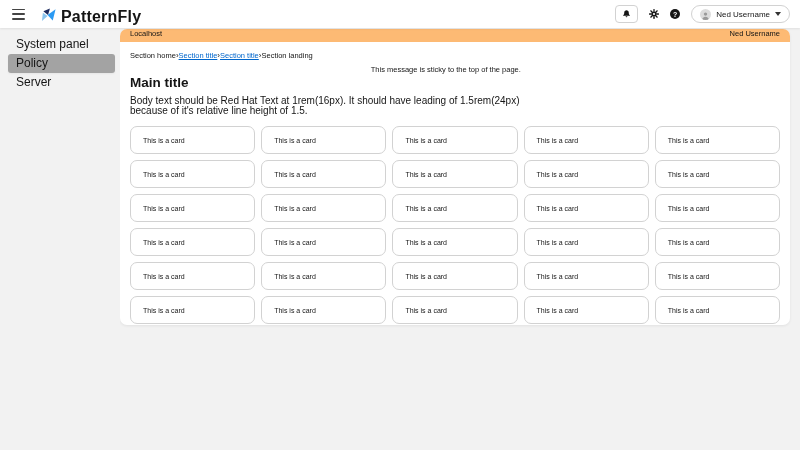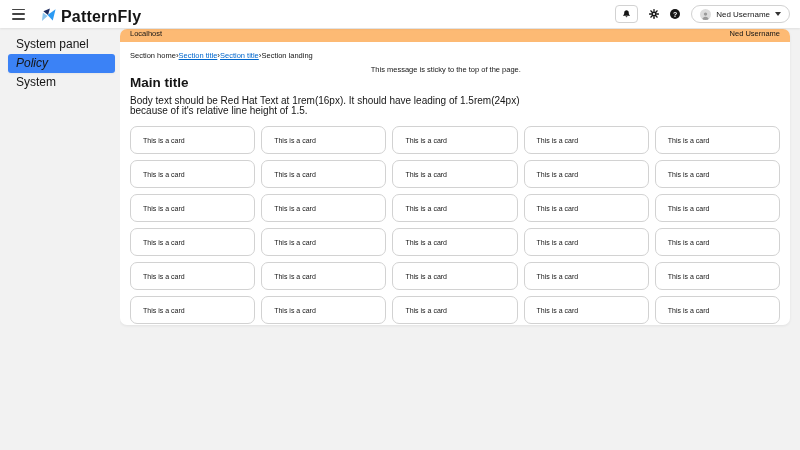--- a/index.html
+++ b/index.html
@@ -30,21 +30,21 @@
   .icon-btn.bordered { border:1px solid #d2d2d2; border-radius:4px; background:#fff; width:23px; height:18px; }
   .help-circle { width:10px; height:10px; border-radius:50%; background:#151515; color:#fff; font-size:7px; font-weight:bold; display:flex; align-items:center; justify-content:center; line-height:1; }
   .user-btn { border:1px solid #d2d2d2; border-radius:10px; background:#fff; height:18px; display:flex; align-items:center; gap:5px; padding:0 8px; cursor:pointer; }
   .avatar { width:11px; height:11px; border-radius:50%; background:#dcdcdc; overflow:hidden; display:flex; align-items:flex-end; justify-content:center; }
   .user-name { font-size:8px; color:#151515; white-space:nowrap; }
   .caret { width:0; height:0; border-left:3px solid transparent; border-right:3px solid transparent; border-top:4px solid #333; }
 
   
   .sidebar { position:absolute; top:28px; left:0; width:120px; bottom:0; background:#f2f2f2; padding-top:7px; z-index:2; }
   .nav-item { height:19px; line-height:19px; padding-left:16px; font-size:12px; color:#151515; cursor:pointer; white-space:nowrap; }
-  .nav-item.selected { background:#3b82f6; border-radius:3px; margin:0 5px 0 8px; padding-left:8px; box-shadow:0 1px 2px rgba(0,0,0,.05);font-style:italic; }
+  .nav-item.selected { background:#a3a3a3; border-radius:3px; margin:0 5px 0 8px; padding-left:8px; box-shadow:0 1px 2px rgba(0,0,0,.05); }
 
   
   .panel { position:absolute; left:120px; top:29px; width:670px; height:296px; background:#ffffff; border-radius:7px; box-shadow:0 1px 3px rgba(0,0,0,.07); z-index:1; }
   .banner { height:13px; background:#fdba74; border-radius:7px 7px 0 0; display:flex; align-items:flex-start; padding:0 10px; font-size:7.5px; color:#151515; }
   .banner-left { flex:0 0 auto; }
   .banner-center { flex:1 1 auto; text-align:center;margin-top:36px; }
   .banner-right { flex:0 0 auto; }
 
   .panel-content { padding:6px 10px 0 10px; }
   .breadcrumb { display:flex; align-items:center; gap:0; font-size:7.5px; margin-top:3px; }
@@ -120,21 +120,21 @@
       </span>
       <span class="user-name">Ned Username</span>
       <span class="caret"></span>
     </button>
   </div>
 </div>
 
 <nav class="sidebar">
     <div class="nav-item">System panel</div>
     <div class="nav-item selected">Policy</div>
-    <div class="nav-item">System</div>
+    <div class="nav-item">Server</div>
   </nav>
 
 <div class="panel">
   <div class="banner">
     <span class="banner-left">Localhost</span>
     <span class="banner-center">This message is sticky to the top of the page.</span>
     <span class="banner-right">Ned Username</span>
   </div>
   <div class="panel-content">
     <div class="breadcrumb">

